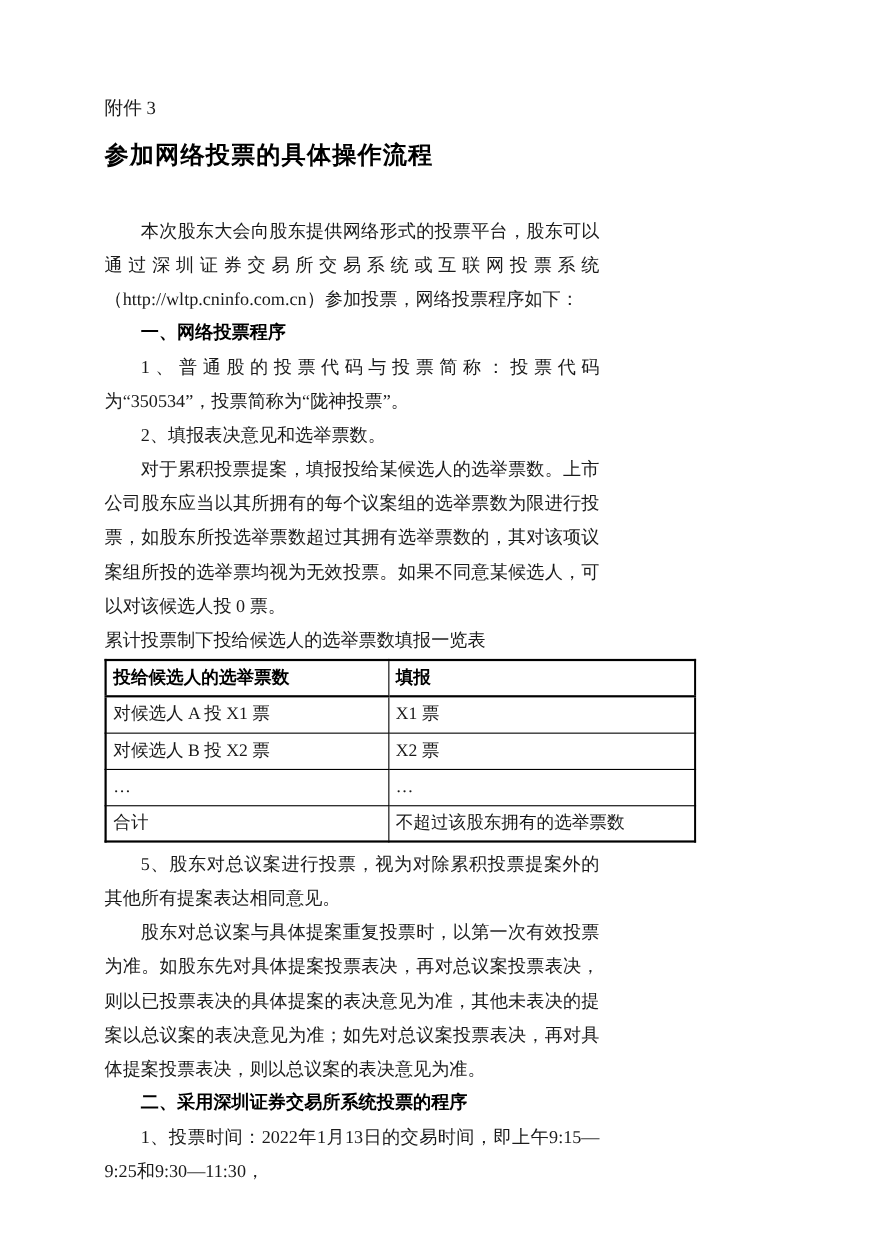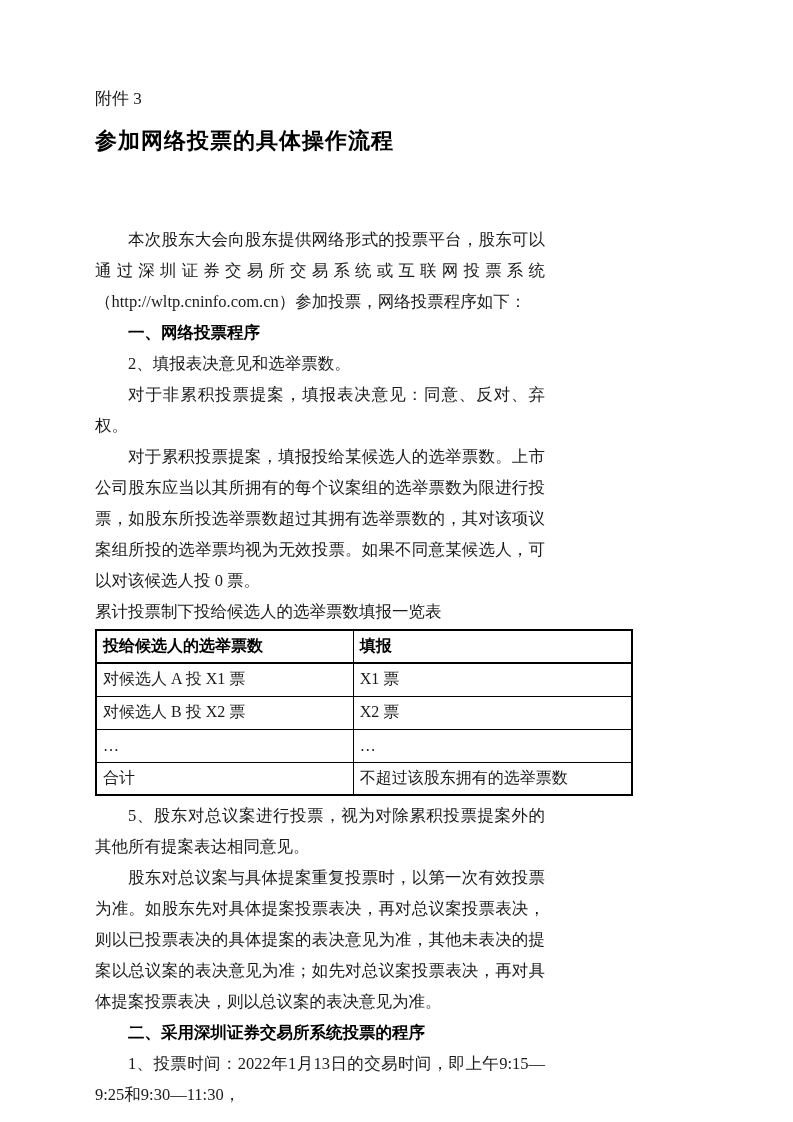--- a/index.html
+++ b/index.html
@@ -27,21 +27,21 @@
     margin: 16px 0 0 0;
     text-align: left;
     font-family: "Liberation Sans", "DejaVu Sans", sans-serif;
     font-weight: bold;
     font-size: 22px;
     line-height: 30px;
     letter-spacing: 1px;
     color: #000000;
   }
   .body-block {
-    margin-top: 68px;
+    margin-top: 38px;
   }
   p.body-para {
     margin: 0;
     font-size: 16.5px;
     line-height: 31px;
     text-align: justify;
     text-indent: 2em;
     color: #1a1a1a;
   }
   .section-heading {
@@ -93,24 +93,24 @@
   <div class="attach-label">附件 3</div>
 
   <h1 class="doc-title">参加网络投票的具体操作流程</h1>
 
   <div class="body-block">
 
     <p class="body-para">本次股东大会向股东提供网络形式的投票平台，股东可以通过深圳证券交易所交易系统或互联网投票系统（http://wltp.cninfo.com.cn）参加投票，网络投票程序如下：</p>
 
     <h2 class="section-heading">一、网络投票程序</h2>
 
+    <p class="body-para">1、普通股的投票代码与投票简称：投票代码为“350534”，投票简称为“陇神投票”。</p>
 
     <p class="body-para">2、填报表决意见和选举票数。</p>
 
-    <p class="body-para">对于非累积投票提案，填报表决意见：同意、反对、弃权。</p>
 
     <p class="body-para">对于累积投票提案，填报投给某候选人的选举票数。上市公司股东应当以其所拥有的每个议案组的选举票数为限进行投票，如股东所投选举票数超过其拥有选举票数的，其对该项议案组所投的选举票均视为无效投票。如果不同意某候选人，可以对该候选人投 0 票。</p>
 
     <div class="table-caption">累计投票制下投给候选人的选举票数填报一览表</div>
 
     <table class="vote-table">
       <colgroup>
           <col class="c1">
           <col class="c2">
         </colgroup>

